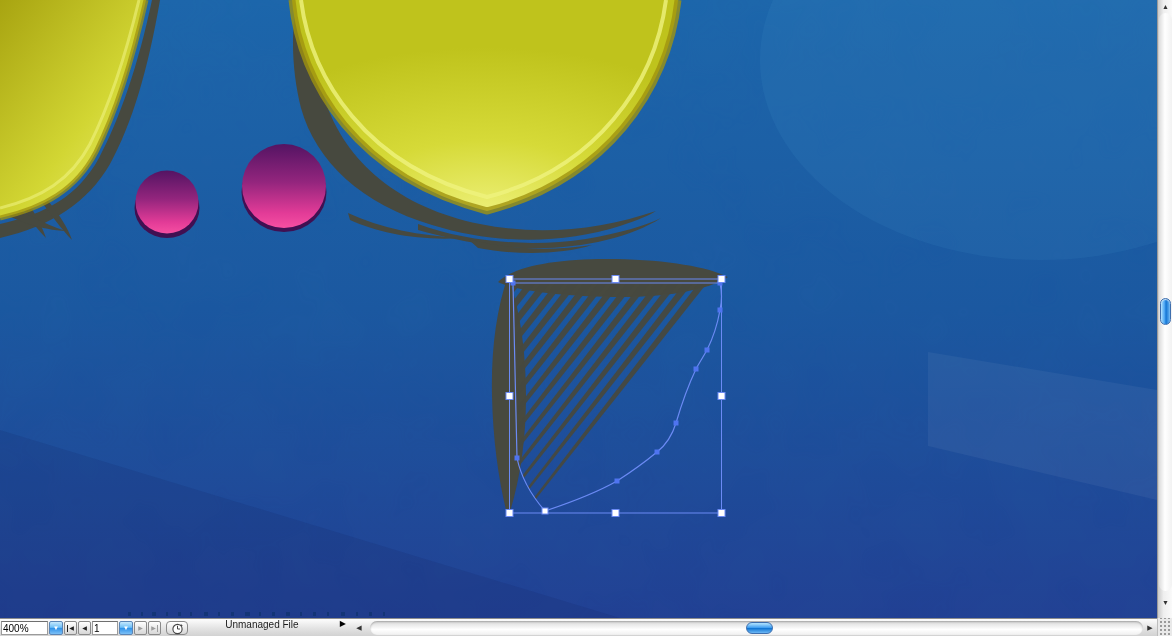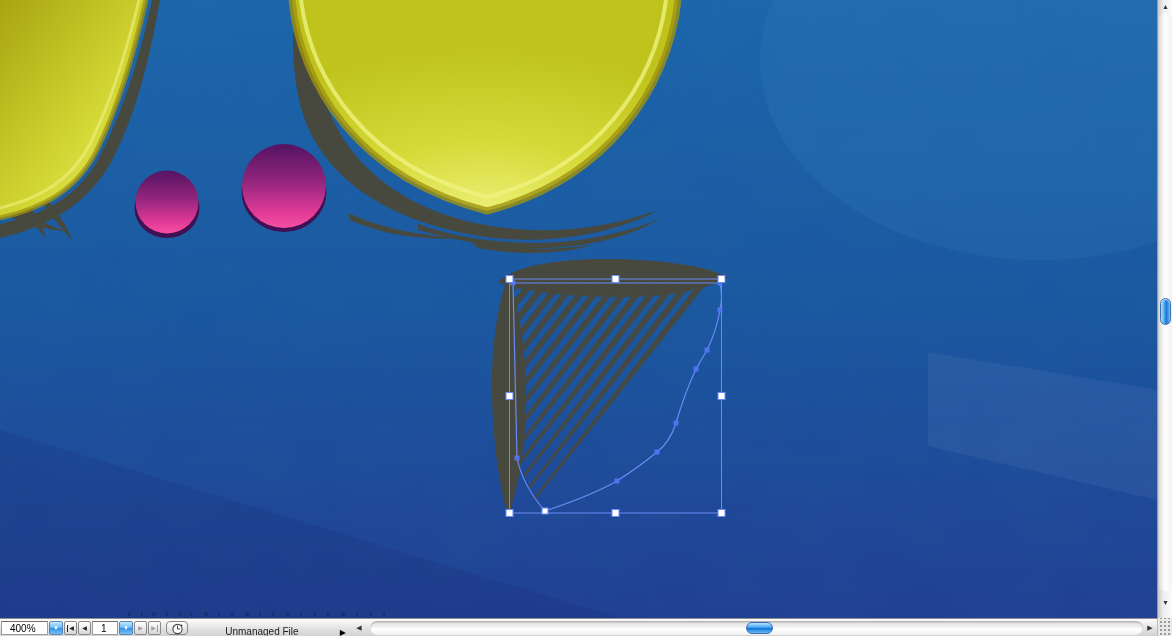--- a/index.html
+++ b/index.html
@@ -21,30 +21,30 @@
   .vthumb{position:absolute;left:2px;width:11px;border-radius:6px;
            background:linear-gradient(to right,#9fd8fd 5%,#3f9df0 45%,#1273d2 55%,#6ab6f5);
            border:1px solid #3f6fae;box-shadow:inset 0 1px 1px rgba(255,255,255,.8);}
 
   
   .statusbar{position:absolute;left:0;top:618px;width:1172px;height:18px;
            background:linear-gradient(#fdfdfd,#e3e3e3 55%,#d2d2d2);
            border-top:1px solid #8e8e8e;font-size:10px;color:#111;}
   .sfield{position:absolute;top:2px;height:14px;background:#fff;
            border:1px solid #9b9b9b;border-top-color:#6f6f6f;
-           font-size:10px;line-height:12px;padding:1px 8px;color:#000;}
+           font-size:10px;line-height:12px;padding:1px 1px;color:#000;}
   .sbtn{position:absolute;top:2px;height:14px;display:flex;align-items:center;
            justify-content:center;border:1px solid #8a8a8a;border-radius:2px;
            background:linear-gradient(#ffffff,#d7d7d7);font-size:6px;color:#222;
            gap:1px;line-height:1;}
   .sbtn.aqua{background:linear-gradient(#c5e8fd,#6fc0f7 45%,#2d90e9 50%,#7cc0f6);
            color:#fff;border-color:#5a85b6;}
   .sbtn.dis{color:#9d9d9d;}
   .sbtn .bar{display:inline-block;width:1px;height:7px;background:currentColor;}
-  .statusmenu{position:absolute;top:0;height:18px;display:flex;align-items:flex-end;
+  .statusmenu{position:absolute;top:0;height:18px;display:flex;align-items:flex-start;
            font-size:10px;color:#1c1c1c;}
   .statusmenu .lbl{flex:1;text-align:center;}
   .statusmenu .tri{font-size:8px;margin-left:8px;color:#000;}
   .hscroll-arrow{position:absolute;top:2px;width:14px;height:14px;display:flex;
            align-items:center;justify-content:center;font-size:7px;color:#333;}
   .htrack{position:absolute;top:2px;height:14px;border-radius:8px;
            background:linear-gradient(#d8d8d8,#ffffff 60%,#f0f0f0);
            box-shadow:inset 0 1px 2px rgba(0,0,0,.25);}
   .hthumb{position:absolute;top:3px;height:12px;border-radius:6px;
            background:linear-gradient(#a5dbfd 8%,#44a1f1 45%,#1377d4 55%,#6db8f5);

